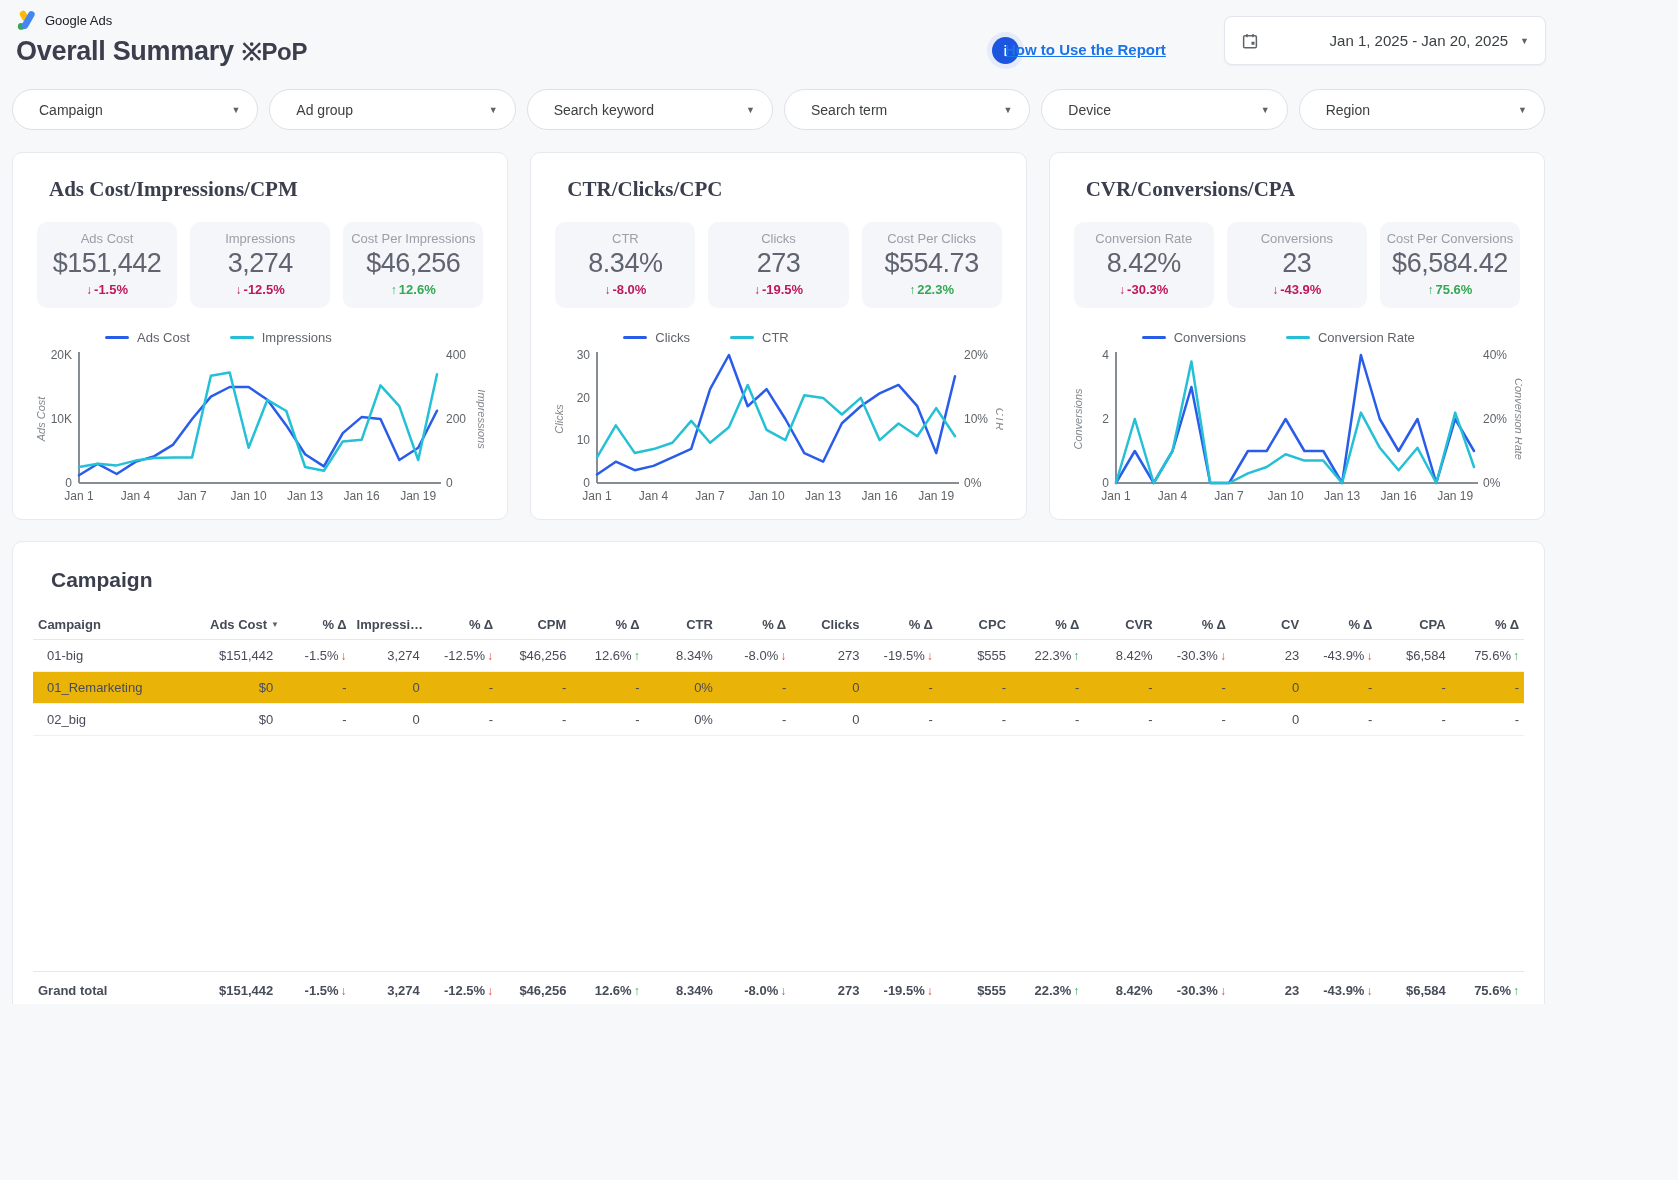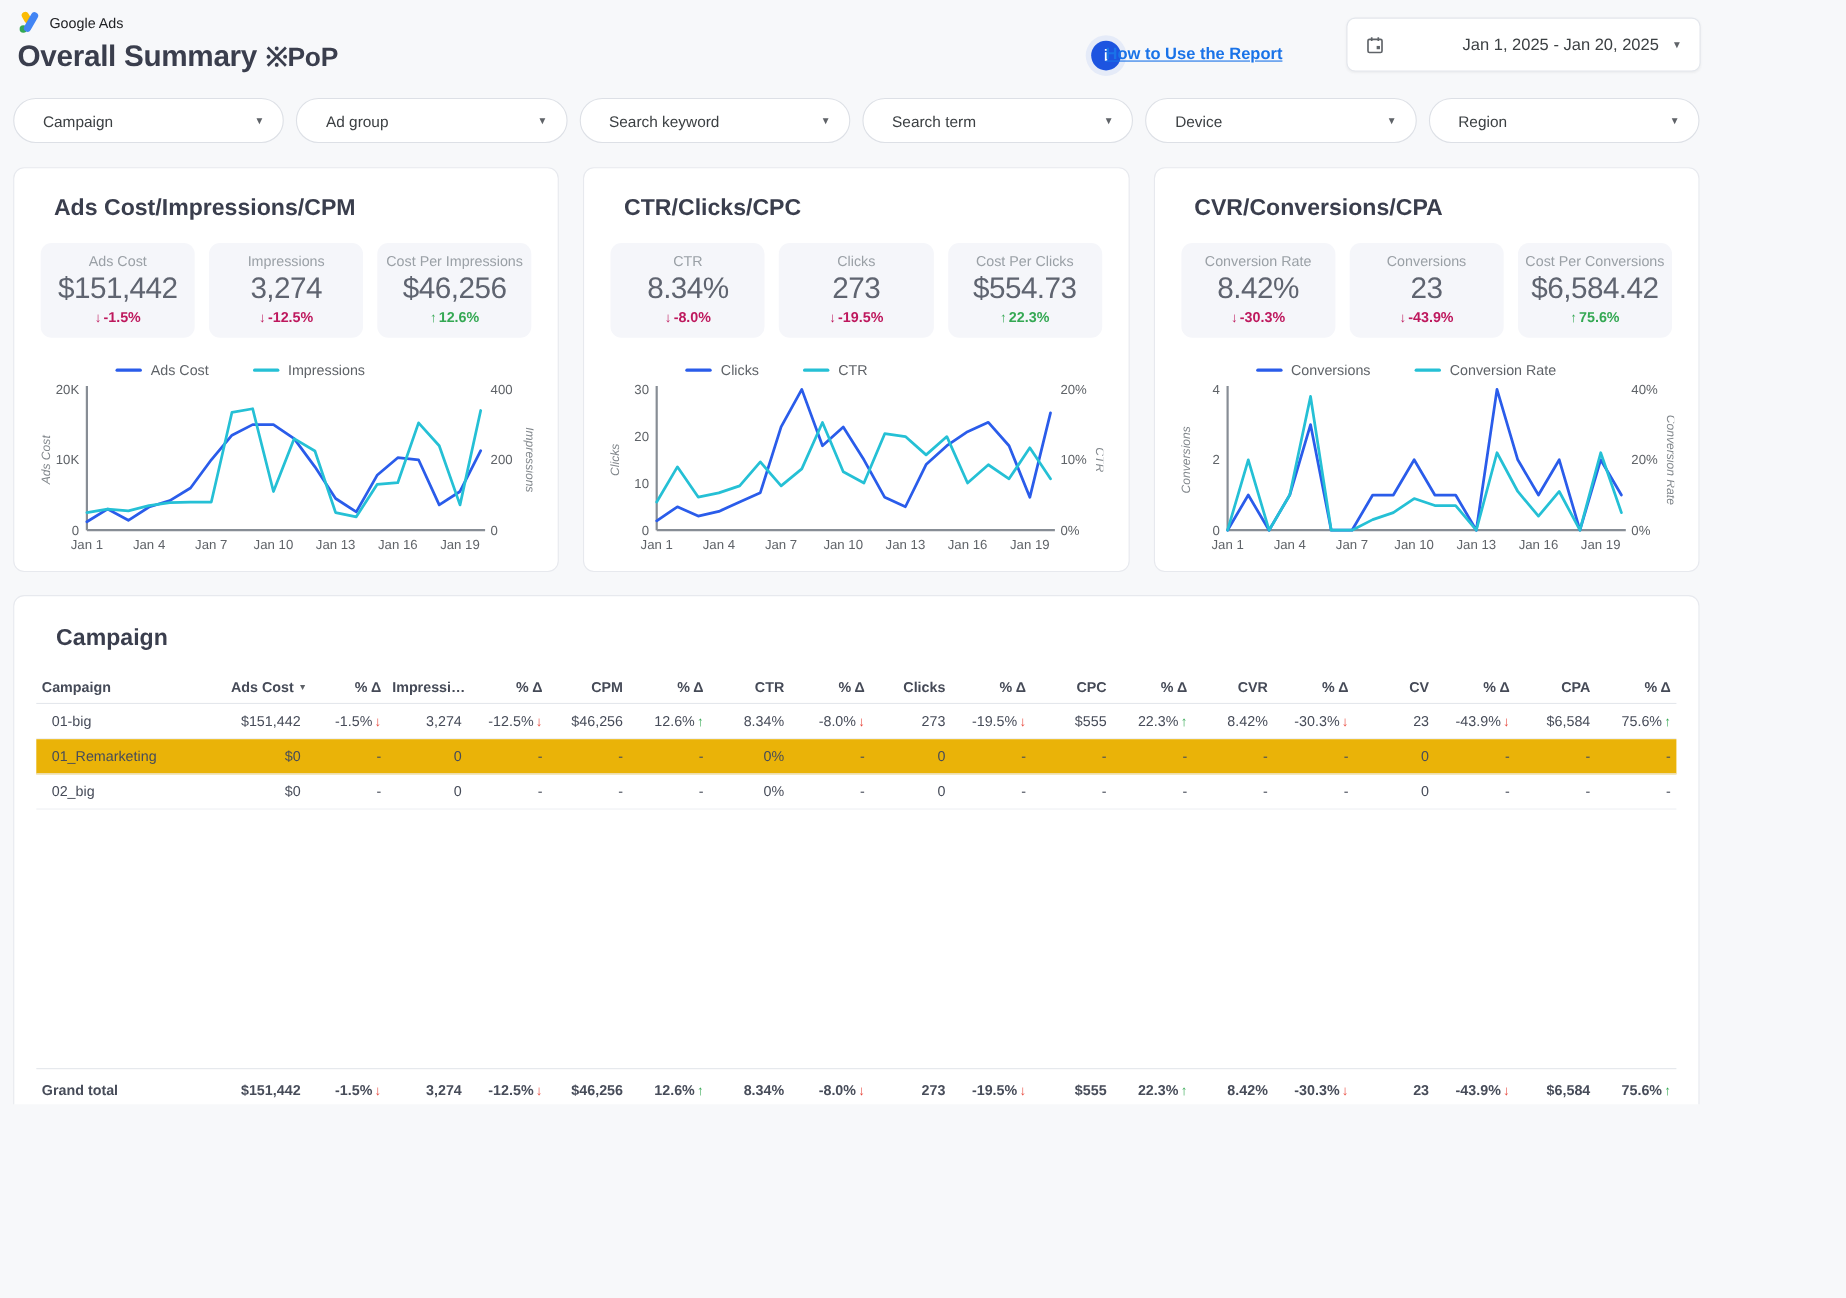--- a/index.html
+++ b/index.html
@@ -27,21 +27,21 @@
   
   .filters{position:absolute;left:12px;top:89px;width:1533px;display:flex;gap:11px;}
   .pill{flex:1;height:41px;background:#fff;border:1px solid #dde0e6;border-radius:21px;
       display:flex;align-items:center;justify-content:space-between;padding:0 17px 0 26px;cursor:pointer;}
   .pill-label{font-size:14px;color:#3c4043;}
 
   
   .cards{position:absolute;left:12px;top:152px;width:1533px;display:flex;gap:22px;}
   .card{flex:1;height:368px;background:#fff;border:1px solid #e7e9ee;border-radius:10px;
       padding:16px 20px;}
-  .card-title{font-size:21px;font-weight:bold;color:#3a3e4d;margin:8px 0 0 16px;}
+  .card-title{font-size:21px;font-weight:bold;color:#3a3e4d;margin:8px 0 0 16px;font-family:Liberation Serif, serif;}
   .kpi-row{display:flex;gap:13px;margin:20px 4px 0;}
   .kpi{flex:1;background:#f5f6fa;border-radius:10px;text-align:center;padding:9px 2px 11px;}
   .kpi-label{font-size:13px;color:#9aa0a6;white-space:nowrap;}
   .kpi-value{font-size:27px;color:#5f6470;margin-top:2px;letter-spacing:-.5px;}
   .kpi-delta{font-size:13px;font-weight:bold;margin-top:3px;}
   .kpi-delta.down{color:#be185d;}
   .kpi-delta.up{color:#34a853;}
   .kpi-delta .arrow{font-size:12px;margin-right:2px;}
   .chart{margin-top:22px;}
   .legend{display:flex;gap:40px;margin:0 0 2px 72px;align-items:center;}

